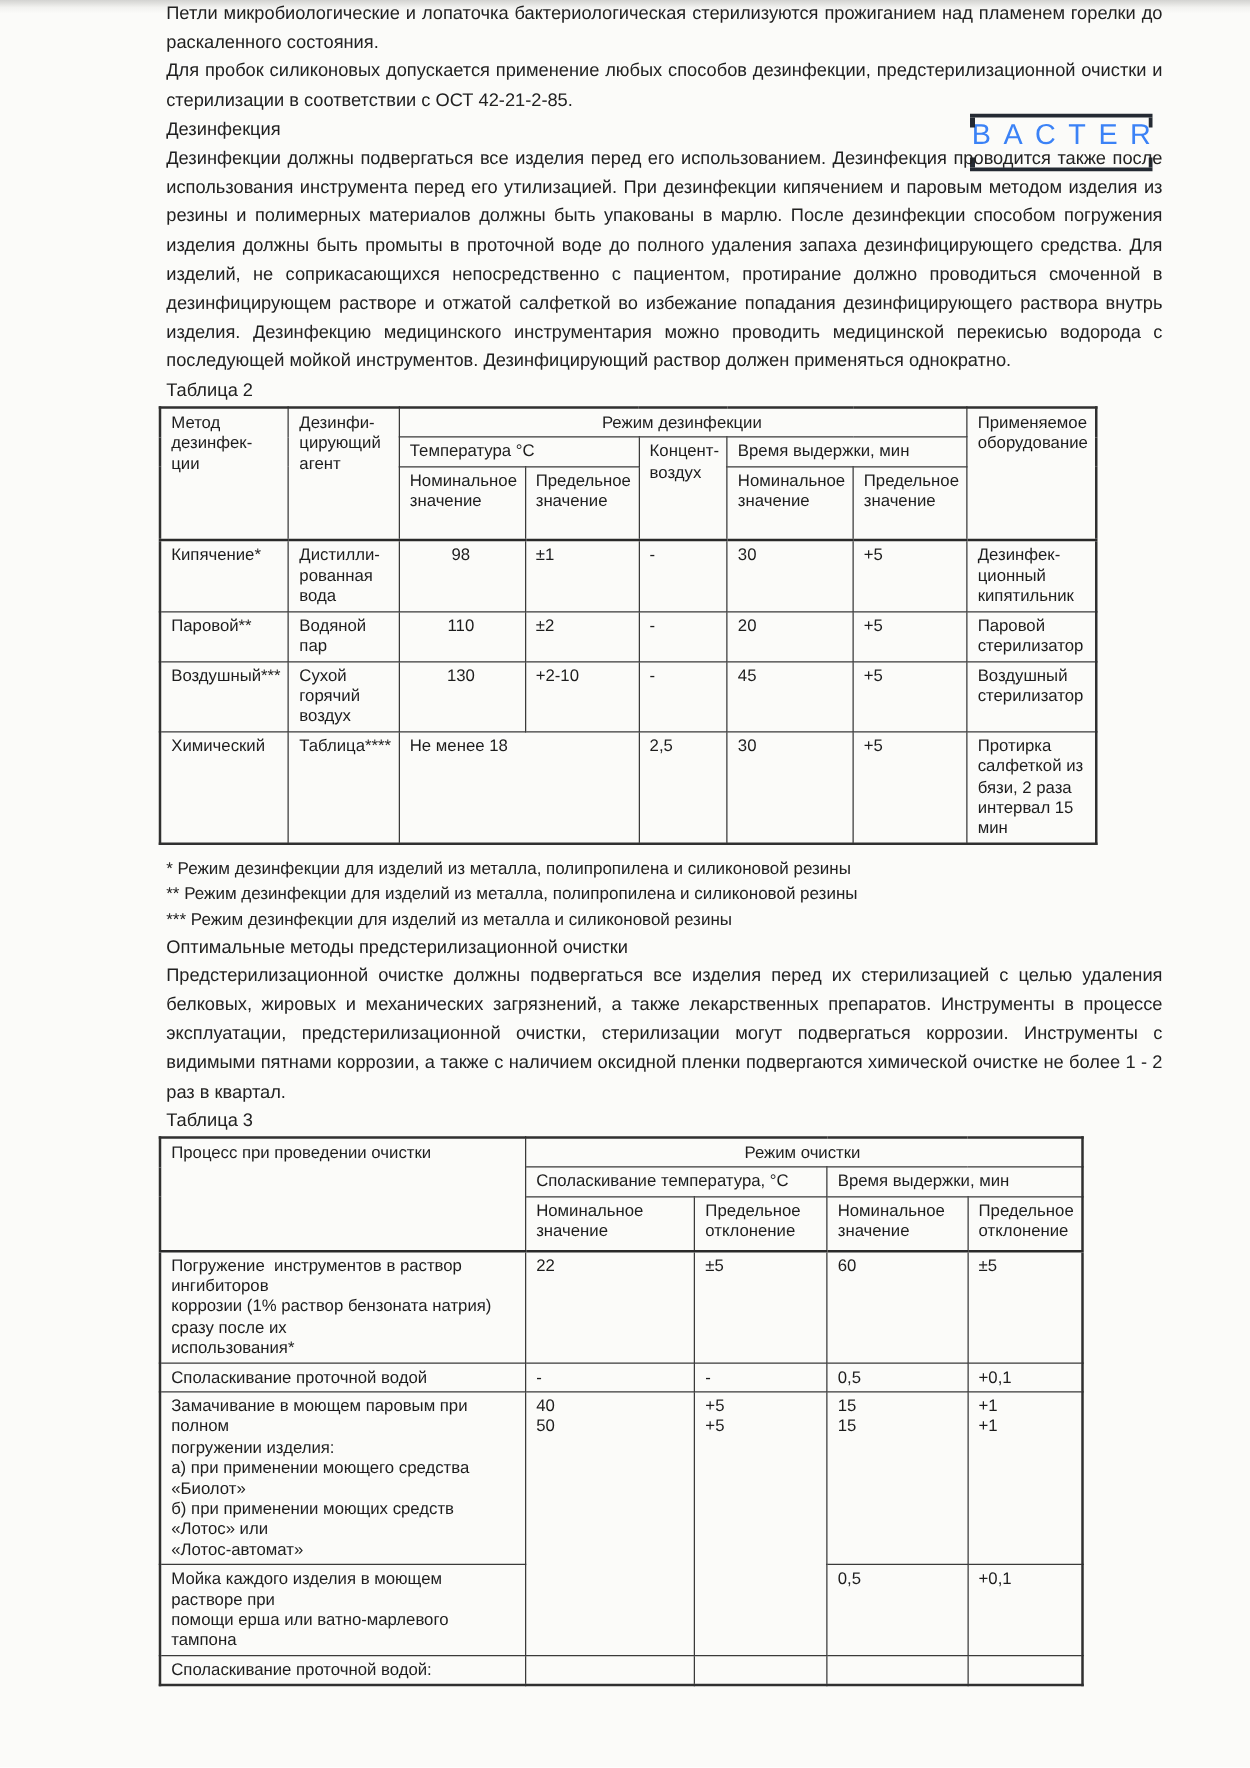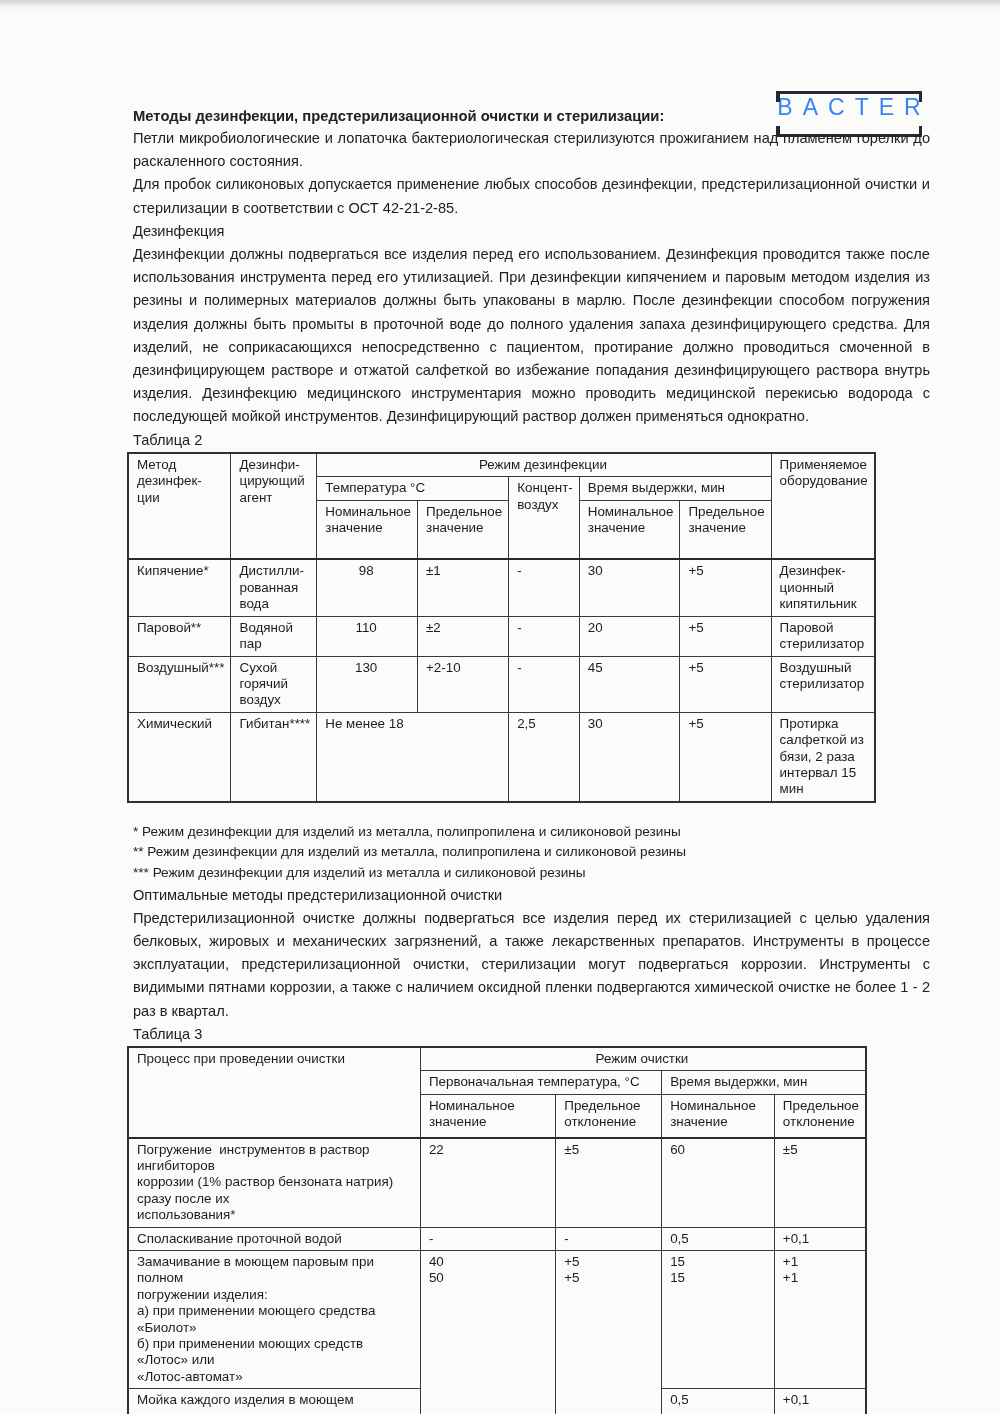--- a/index.html
+++ b/index.html
@@ -37,21 +37,21 @@
   
   col.t2c1{width:128px;} col.t2c2{width:106px;} col.t2c3{width:93px;}
   col.t2c4{width:99px;}  col.t2c5{width:70px;}  col.t2c6{width:100px;}
   col.t2c7{width:105px;} col.t2c8{width:100px;}
   
   col.t3c1{width:342px;} col.t3c2{width:145px;} col.t3c3{width:110px;}
   col.t3c4{width:116px;} col.t3c5{width:88px;}
   table.doc td.valpad{}
   table.doc tr.hdr3-last td{padding-bottom:6px;}
 
-  .footnotes{margin-top:19px;font-size:13.6px;line-height:20.6px;}
+  .footnotes{margin-top:9px;font-size:13.6px;line-height:20.6px;}
   .footnotes div{white-space:pre-wrap;}
   .mt-opt{margin-top:24px;}
   .mt-p4{margin-top:13px;}
   .t3-caption{margin-top:26px;margin-bottom:3px;font-size:14.4px;}
 
   
   .logo{
     position:absolute;top:91px;right:78px;width:146px;height:46px;
     border-top:3.5px solid #242a33;border-bottom:3.5px solid #242a33;
     display:flex;align-items:flex-start;justify-content:center;
@@ -70,21 +70,20 @@
   <div class="logo">
     <i class="tl"></i>
     <i class="tr"></i>
     <i class="bl"></i>
     <i class="br"></i>
     <span>BACTER</span>
   </div>
 
   <div class="content">
 
-    <p class="doc-title">Методы дезинфекции, предстерилизационной очистки и стерилизации:</p>
 
     <p class="body mt-p1">Петли микробиологические и лопаточка бактериологическая стерилизуются прожиганием над пламенем горелки до раскаленного состояния.</p>
     <p class="body">Для пробок силиконовых допускается применение любых способов дезинфекции, предстерилизационной очистки и стерилизации в соответствии с ОСТ 42-21-2-85.</p>
 
     <p class="body section-heading">Дезинфекция</p>
     <p class="body mt-p3">Дезинфекции должны подвергаться все изделия перед его использованием. Дезинфекция проводится также после использования инструмента перед его утилизацией. При дезинфекции кипячением и паровым методом изделия из резины и полимерных материалов должны быть упакованы в марлю. После дезинфекции способом погружения изделия должны быть промыты в проточной воде до полного удаления запаха дезинфицирующего средства.  Для изделий, не соприкасающихся непосредственно с пациентом, протирание должно проводиться смоченной в дезинфицирующем растворе и отжатой салфеткой во избежание попадания дезинфицирующего раствора внутрь изделия.  Дезинфекцию медицинского инструментария можно проводить медицинской перекисью водорода с последующей мойкой инструментов. Дезинфицирующий раствор должен применяться однократно.</p>
 
     <p class="body table-caption">Таблица 2</p>
 
     <table class="doc">
@@ -156,21 +155,21 @@
         <td class="center">130</td>
         <td>+2-10</td>
         <td>-</td>
         <td>45</td>
         <td>+5</td>
         <td>Воздушный
 стерилизатор</td>
       </tr>
       <tr>
         <td>Химический</td>
-        <td>Гибитан****</td>
+        <td>Таблица****</td>
         <td colspan="2">Не менее 18</td>
         <td>2,5</td>
         <td>30</td>
         <td>+5</td>
         <td>Протирка
 салфеткой из
 бязи, 2 раза
 интервал 15
 мин</td>
       </tr>
@@ -195,21 +194,21 @@
           <col class="t3c3">
           <col class="t3c4">
           <col class="t3c5">
       </colgroup>
       <tbody>
           <tr>
         <td rowspan="3">Процесс при проведении очистки</td>
         <td colspan="4" class="center">Режим очистки</td>
       </tr>
       <tr>
-        <td colspan="2">Первоначальная температура, °С</td>
+        <td colspan="2">Споласкивание температура, °С</td>
         <td colspan="2">Время выдержки, мин</td>
       </tr>
       <tr class="hdr3-last">
         <td>Номинальное
 значение</td>
         <td>Предельное
 отклонение</td>
         <td>Номинальное
 значение</td>
         <td>Предельное

